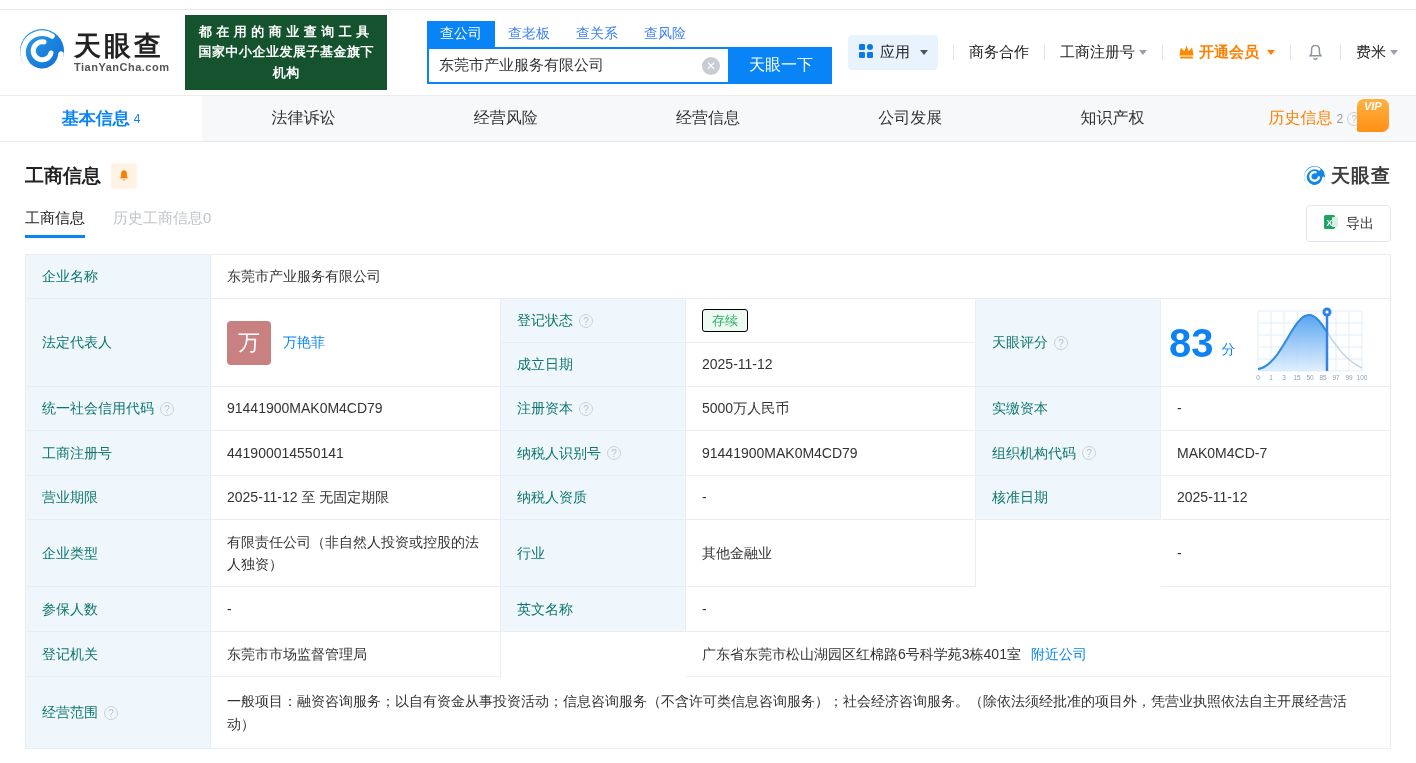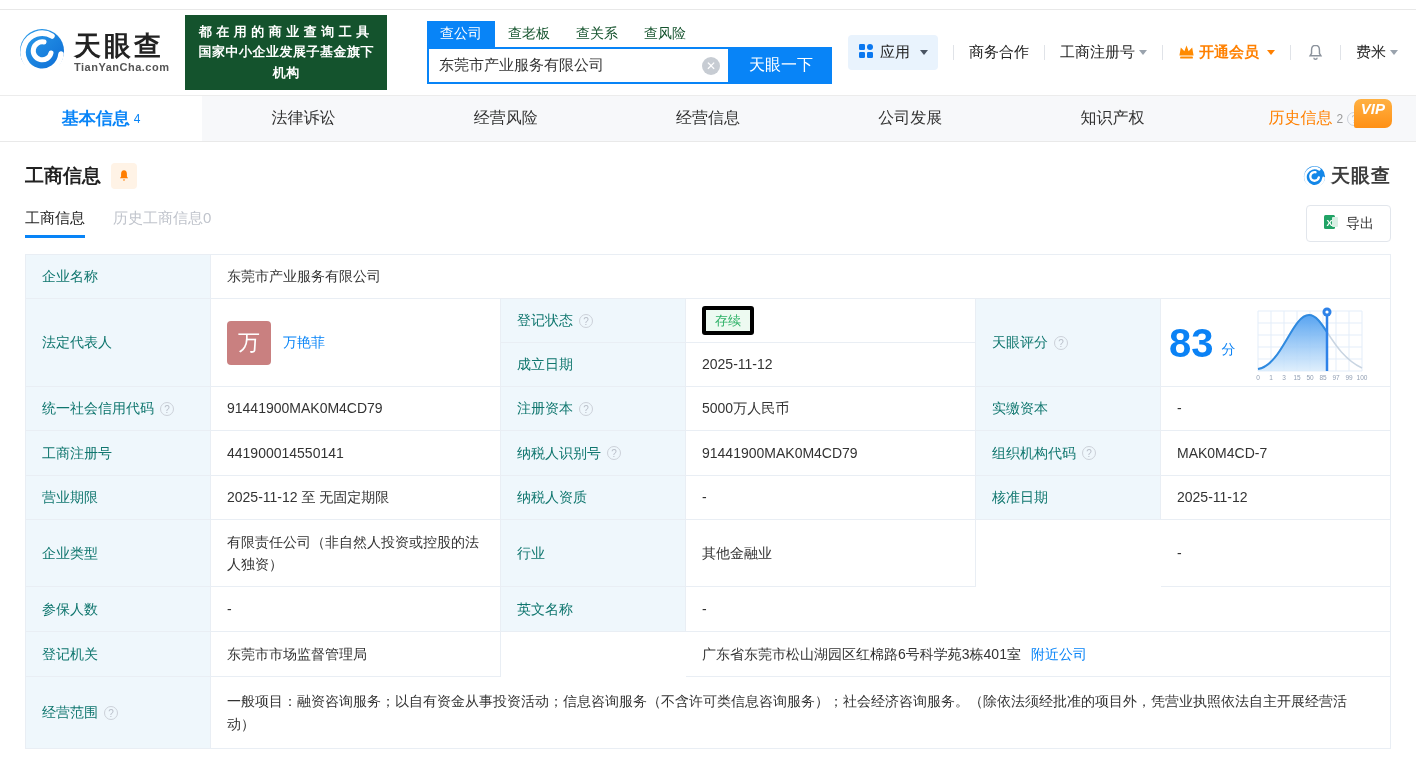--- a/index.html
+++ b/index.html
@@ -10,21 +10,21 @@
   .header { height:85px; display:flex; align-items:center; padding:0 18px; gap:16px; background:#fff; }
   .logo { display:flex; align-items:center; gap:8px; cursor:pointer; }
   .logo-text .brand { font-size:27px; font-weight:bold; color:#222; letter-spacing:3px; line-height:1.05; }
   .logo-text .domain { font-size:11px; font-weight:bold; color:#555; letter-spacing:.5px; }
   .banner { background:#14532d; color:#fff; padding:7px 10px; line-height:1.55; text-align:center; cursor:pointer; }
   .banner .l1 { font-size:13px; font-weight:bold; letter-spacing:4.5px; }
   .banner .l2 { font-size:13px; font-weight:bold; letter-spacing:.5px; }
 
   .search-wrap { width:452px; margin-left:24px; }
   .stabs { display:flex; align-items:flex-end; }
-  .stab { padding:4px 13px; font-size:14px; color:#14532d; cursor:pointer; }
+  .stab { padding:4px 13px; font-size:14px; color:#3b82f6; cursor:pointer; }
   .stab.active { background:#0884f7; color:#fff; }
   .sbox { display:flex; height:37px; }
   .sfield { position:relative; flex:1; border:2px solid #0884f7; background:#fff; }
   .sfield input { width:100%; height:100%; border:0; outline:none; padding:0 34px 0 10px; font-size:15px; color:#333; font-family:inherit; }
   .clear-ic { position:absolute; right:8px; top:50%; transform:translateY(-50%); width:18px; height:18px; border-radius:50%; background:#c7ccd3; color:#fff; font-size:12px; line-height:18px; text-align:center; cursor:pointer; }
   .sbtn { width:102px; background:#0884f7; color:#fff; font-size:16px; border:0; cursor:pointer; font-family:inherit; }
 
   .hmenu { margin-left:auto; display:flex; align-items:center; gap:15px; font-size:15px; color:#222; white-space:nowrap; }
   .apps-chip { display:flex; align-items:center; gap:6px; background:#e9f3fd; border-radius:4px; padding:8px 10px; cursor:pointer; }
   .caret { display:inline-block; width:0; height:0; border-left:4px solid transparent; border-right:4px solid transparent; border-top:5px solid #9aa3ad; margin-left:4px; }
@@ -36,21 +36,21 @@
   .bell-btn { cursor:pointer; display:flex; align-items:center; }
 
   
   .navbar { height:47px; background:#f7f8fa; border-top:1px solid #ececec; border-bottom:1px solid #e9e9e9; display:flex; }
   .ntab { flex:1; display:flex; align-items:center; justify-content:center; font-size:16px; color:#333; cursor:pointer; position:relative; }
   .ntab.active { background:#fff; color:#0884f7; font-weight:bold; font-size:17px; }
   .ntab .cnt { font-size:12px; margin-left:4px; font-weight:normal; }
   .ntab.active .cnt { color:#0884f7; }
   .ntab.history { color:#ff8000; }
   .ntab.history .cnt { color:#999; }
-  .vip-badge { position:absolute; top:3px; margin-left:116px; background:linear-gradient(180deg,#ffb143,#ff9015); color:#fff; font-size:15px; font-weight:bold; font-style:italic; padding:1px 7px 11px; border-radius:7px 7px 7px 2px; }
+  .vip-badge { position:absolute; top:3px; margin-left:116px; background:linear-gradient(180deg,#ffb143,#ff9015); color:#fff; font-size:11px; font-weight:bold; font-style:italic; padding:1px 7px 20px; border-radius:7px 7px 7px 2px; }
 
   
   .content { padding:0 25px; }
   .sec-head { margin-top:21px; display:flex; align-items:center; }
   .sec-title { font-size:19px; font-weight:bold; color:#222; }
   .bell-chip { width:26px; height:26px; background:#fff3e6; border-radius:4px; margin-left:10px; display:flex; align-items:center; justify-content:center; cursor:pointer; }
   .watermark { margin-left:auto; display:flex; align-items:center; gap:5px; }
   .watermark .wm-text { font-size:19px; font-weight:bold; color:#3d3d3d; letter-spacing:1px; }
 
   .subtab-row { margin-top:16px; display:flex; align-items:center; }
@@ -60,21 +60,21 @@
   .subtab.dim { color:#c0c4cc; }
   .export-btn { margin-left:auto; display:flex; align-items:center; gap:7px; border:1px solid #e2e6ec; border-radius:4px; background:#fff; padding:8px 16px; font-size:14px; color:#333; cursor:pointer; font-family:inherit; }
 
   
   .biz-table { margin-top:12px; display:grid; grid-template-columns:185px 290px 185px 290px 185px 1fr; grid-template-rows:44px 44px 44px 44px 45px 44px 67px 45px 45px 72px; border-top:1px solid #e9eef4; border-left:1px solid #e9eef4; font-size:14px; }
   .cell { border-right:1px solid #e9eef4; border-bottom:1px solid #e9eef4; display:flex; align-items:center; padding:6px 16px; line-height:1.6; }
   .lbl { background:#eff7fc; color:#0f766e; gap:6px; }
   .val { background:#fff; color:#333; }
   .help { width:14px; height:14px; min-width:14px; border:1px solid #ccd1d9; border-radius:50%; color:#b9bfc9; font-size:10px; line-height:13px; text-align:center; display:inline-block; cursor:pointer; }
   .help::after { content:"?"; }
-  .badge-ok { border:4px solid #000000; background:#edfaf1; color:#2eb167; font-size:13px; padding:1px 9px; border-radius:3px; line-height:1.5; }
+  .badge-ok { border:1px solid #000000; background:#edfaf1; color:#2eb167; font-size:13px; padding:1px 9px; border-radius:3px; line-height:1.5; }
   .avatar { width:44px; height:44px; border-radius:4px; background:#c98080; color:#fff; font-size:22px; display:flex; align-items:center; justify-content:center; cursor:pointer; }
   a.link { color:#0884f7; text-decoration:none; cursor:pointer; }
   .name-link { margin-left:12px; }
   .near-link { margin-left:10px; white-space:nowrap; }
   .score-cell { padding:4px 8px; gap:8px; }
   .score-num { color:#0b82f5; font-size:40px; font-weight:bold; line-height:1; }
   .score-unit { color:#0b82f5; font-size:14px; margin-top:14px; }
 </style>
 </head>
 <body>

